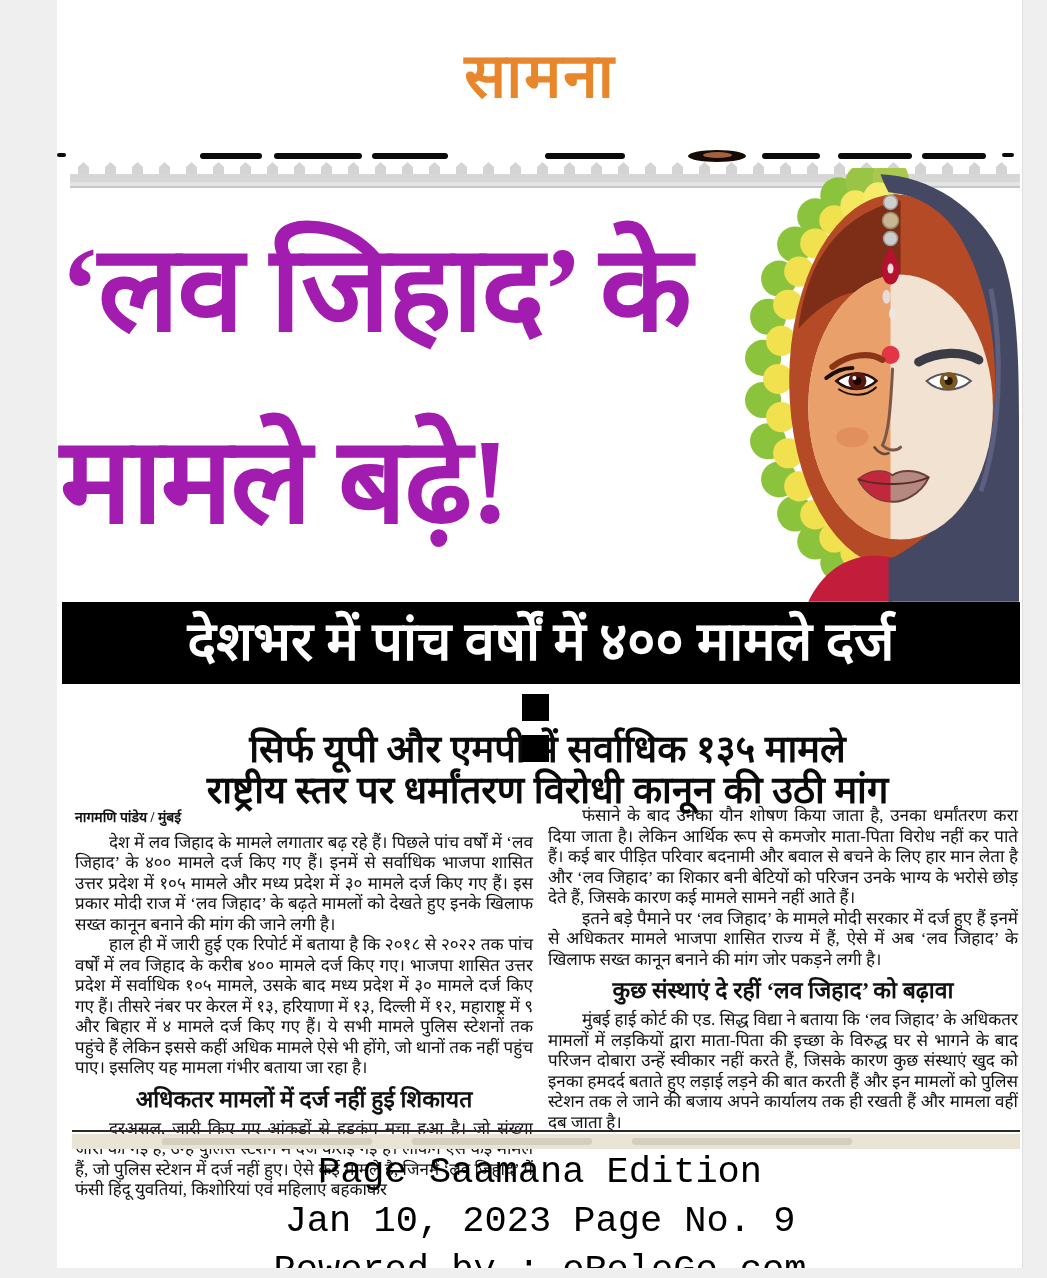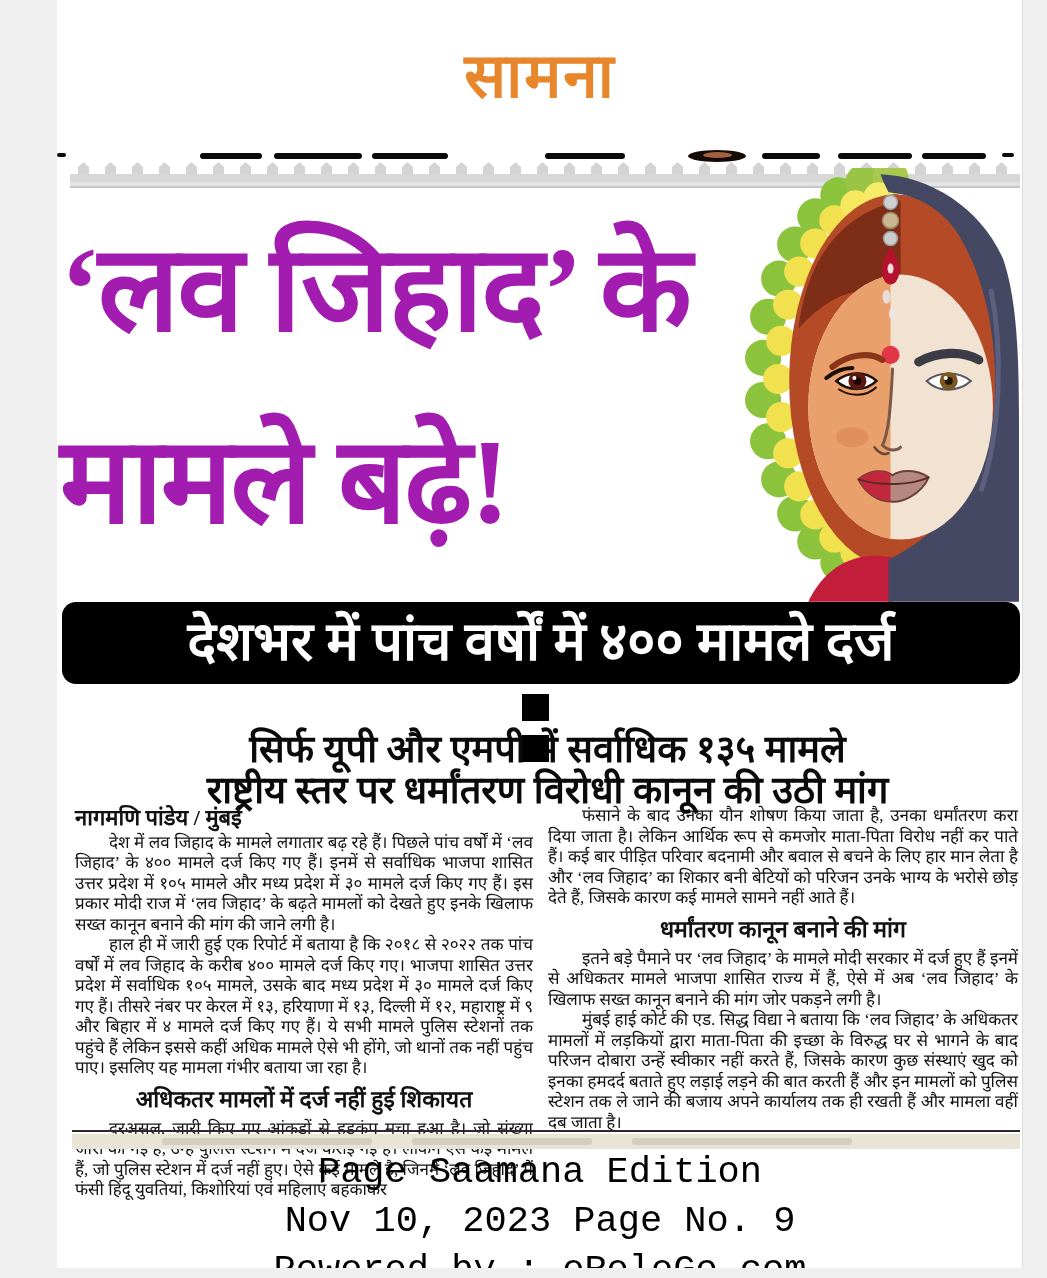--- a/index.html
+++ b/index.html
@@ -32,32 +32,32 @@
     white-space:nowrap;
   }
   .hl1 { top:190px; }
   .hl2 { top:382px; }
   
   .illus { position:absolute; left:740px; top:168px; width:283px; height:434px; }
   
   .banner {
     position:absolute; left:62px; top:602px; width:958px; height:82px;
     background:#000; color:#fff; font-weight:700; font-size:54px;
-    line-height:80px; text-align:center; white-space:nowrap;border-radius:14px;
+    line-height:80px; text-align:center; white-space:nowrap;
   }
   
   .bullet-row { position:absolute; left:75px; width:945px; height:52px; display:flex; align-items:center;flex-direction:column; }
   .br1 { top:694px; } .br2 { top:748px;justify-content:center; }
   .bullet-sq { width:27px; height:27px; background:#000; margin-right:24px; flex:0 0 auto; }
   .bullet-text { font-weight:700; font-size:38px; color:#0a0a0a; white-space:nowrap; }
   
   .col { position:absolute; font-size:17px; line-height:20.5px; color:#111; text-align:justify; }
   .col-left  { left:75px;  top:808px; width:458px; }
   .col-right { left:548px; top:806px; width:470px; }
-  .byline { font-weight:700; font-size:22px; margin-bottom:4px; text-align:left; }
+  .byline { font-weight:700; font-size:14px; margin-bottom:4px; text-align:left; }
   .para { text-indent:34px; }
   .sec-head { font-weight:700; font-size:23px; text-align:center; line-height:30px; margin:6px 0 4px 0; text-indent:0; }
   
   .bottom-rule { position:absolute; left:72px; top:1130px; width:948px; height:2px; background:#2a2a2a; }
   .beige-strip { position:absolute; left:72px; top:1134px; width:948px; height:15px; background:#e9e4d4; }
   .smudge { position:absolute; top:4px; height:7px; background:#c9c4b4; border-radius:3px; opacity:.7; }
   
   .footer {
     position:absolute; left:57px; top:1148px; width:966px; text-align:center;
     font-family:"Liberation Mono","DejaVu Sans Mono",monospace;
@@ -212,32 +212,32 @@
 
   <div class="col col-left">
     <div class="byline">नागमणि पांडेय / मुंबई</div>
     <div class="para">देश में लव जिहाद के मामले लगातार बढ़ रहे हैं। पिछले पांच वर्षों में ‘लव जिहाद’ के ४०० मामले दर्ज किए गए हैं। इनमें से सर्वाधिक भाजपा शासित उत्तर प्रदेश में १०५ मामले और मध्य प्रदेश में ३० मामले दर्ज किए गए हैं। इस प्रकार मोदी राज में ‘लव जिहाद’ के बढ़ते मामलों को देखते हुए इनके खिलाफ सख्त कानून बनाने की मांग की जाने लगी है।</div>
     <div class="para">हाल ही में जारी हुई एक रिपोर्ट में बताया है कि २०१८ से २०२२ तक पांच वर्षों में लव जिहाद के करीब ४०० मामले दर्ज किए गए। भाजपा शासित उत्तर प्रदेश में सर्वाधिक १०५ मामले, उसके बाद मध्य प्रदेश में ३० मामले दर्ज किए गए हैं। तीसरे नंबर पर केरल में १३, हरियाणा में १३, दिल्ली में १२, महाराष्ट्र में ९ और बिहार में ४ मामले दर्ज किए गए हैं। ये सभी मामले पुलिस स्टेशनों तक पहुंचे हैं लेकिन इससे कहीं अधिक मामले ऐसे भी होंगे, जो थानों तक नहीं पहुंच पाए। इसलिए यह मामला गंभीर बताया जा रहा है।</div>
     <div class="sec-head">अधिकतर मामलों में दर्ज नहीं हुई शिकायत</div>
     <div class="para">दरअसल, जारी किए गए आंकड़ों से हड़कंप मचा हुआ है। जो संख्या जारी की गई है, उन्हें पुलिस स्टेशन में दर्ज कराई गई है। लेकिन ऐसे कई मामले हैं, जो पुलिस स्टेशन में दर्ज नहीं हुए। ऐसे कई मामले है, जिनमें ‘लव जिहाद’ में फंसी हिंदू युवतियां, किशोरियां एवं महिलाएं बहकाकर</div>
   </div>
   <div class="col col-right">
     <div class="para">फंसाने के बाद उनका यौन शोषण किया जाता है, उनका धर्मांतरण करा दिया जाता है। लेकिन आर्थिक रूप से कमजोर माता-पिता विरोध नहीं कर पाते हैं। कई बार पीड़ित परिवार बदनामी और बवाल से बचने के लिए हार मान लेता है और ‘लव जिहाद’ का शिकार बनी बेटियों को परिजन उनके भाग्य के भरोसे छोड़ देते हैं, जिसके कारण कई मामले सामने नहीं आते हैं।</div>
-    <div class="sec-head">धर्मांतरण कानून बनाने की मांग</div>
     <div class="para">इतने बड़े पैमाने पर ‘लव जिहाद’ के मामले मोदी सरकार में दर्ज हुए हैं इनमें से अधिकतर मामले भाजपा शासित राज्य में हैं, ऐसे में अब ‘लव जिहाद’ के खिलाफ सख्त कानून बनाने की मांग जोर पकड़ने लगी है।</div>
+    <div class="sec-head">कुछ संस्थाएं दे रहीं ‘लव जिहाद’ को बढ़ावा</div>
     <div class="para">मुंबई हाई कोर्ट की एड. सिद्ध विद्या ने बताया कि ‘लव जिहाद’ के अधिकतर मामलों में लड़कियों द्वारा माता-पिता की इच्छा के विरुद्ध घर से भागने के बाद परिजन दोबारा उन्हें स्वीकार नहीं करते हैं, जिसके कारण कुछ संस्थाएं खुद को इनका हमदर्द बताते हुए लड़ाई लड़ने की बात करती हैं और इन मामलों को पुलिस स्टेशन तक ले जाने की बजाय अपने कार्यालय तक ही रखती हैं और मामला वहीं दब जाता है।</div>
   </div>
 
   <div class="bottom-rule"></div>
   <div class="beige-strip">
     <div class="smudge" style="left:90px;width:210px;"></div>
     <div class="smudge" style="left:340px;width:180px;"></div>
     <div class="smudge" style="left:560px;width:220px;"></div>
   </div>
 
   <div class="footer">
     <div>Page Saamana Edition</div>
-    <div>Nov 10, 2023 Page No. 9</div>
+    <div>Jan 10, 2023 Page No. 9</div>
     <div>Powered by : eReleGo.com</div>
   </div>
 
   <div class="gray-bottom"></div>
 </div>
 
 </body></html>

